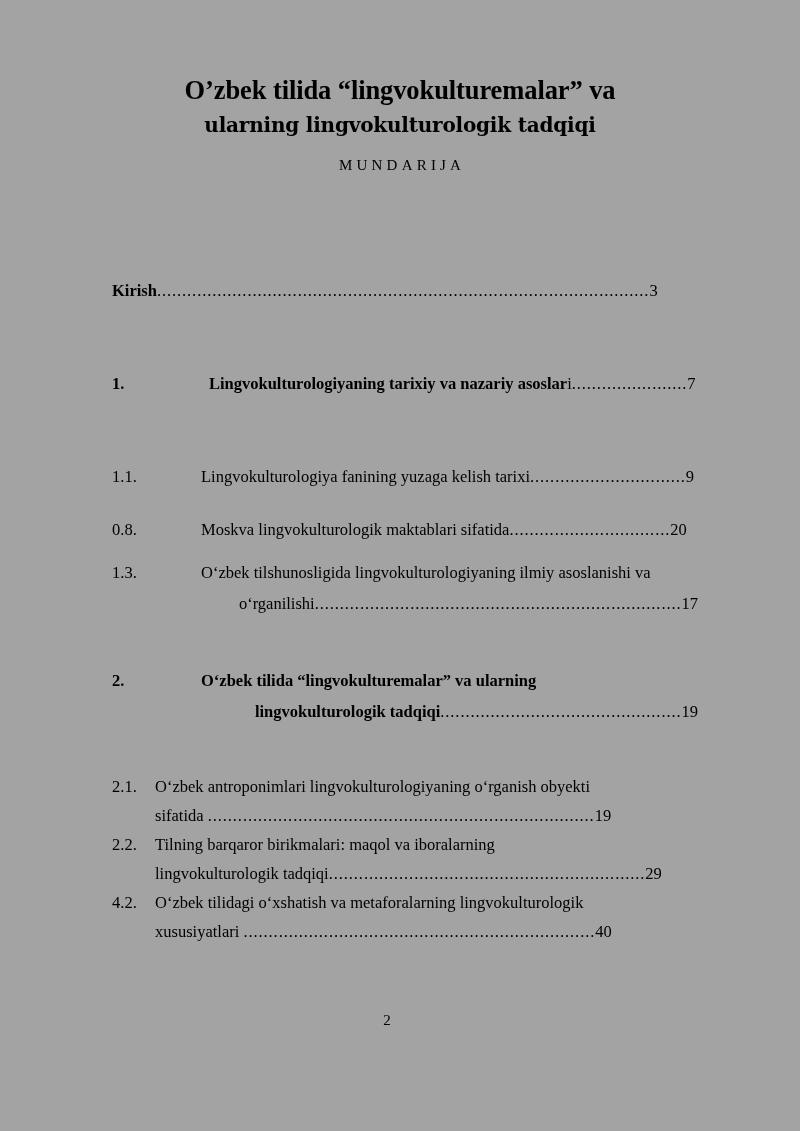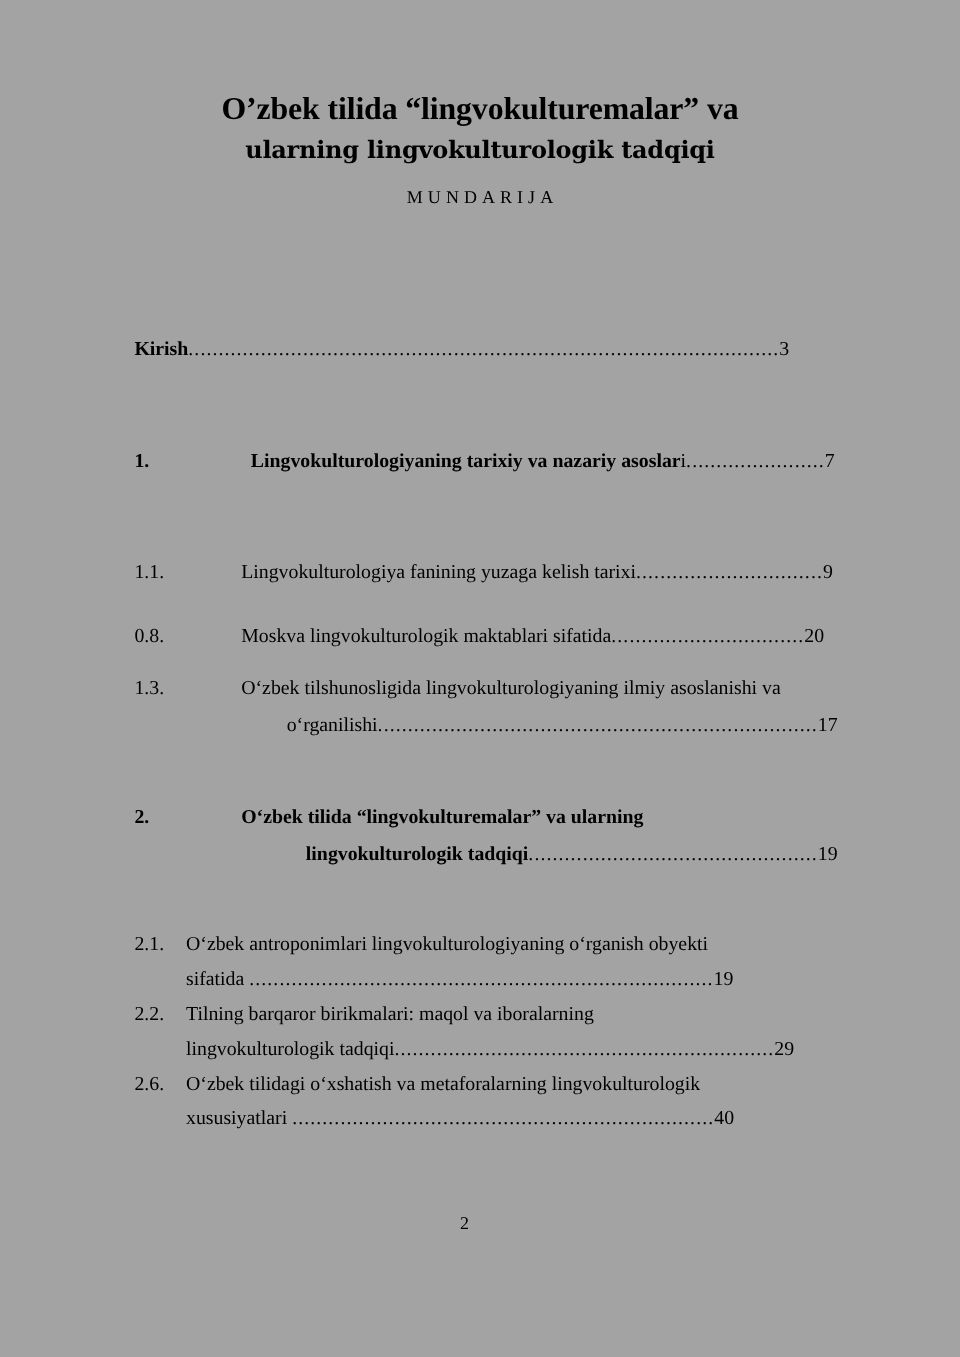--- a/index.html
+++ b/index.html
@@ -245,21 +245,21 @@
       <span class="num2">2.2.</span>
       <span class="body2">
         <div style="text-align:justify">Tilning barqaror birikmalari: maqol va iboralarning</div>
         <div class="line">
           <span>lingvokulturologik tadqiqi</span><span class="lead-dots">...............................................................</span><span>29</span>
         </div>
       </span>
     </div>
 
     <div class="entry2">
-      <span class="num2">2.6.</span>
+      <span class="num2">4.2.</span>
       <span class="body2">
         <div style="text-align:justify">O‘zbek tilidagi o‘xshatish va metaforalarning lingvokulturologik</div>
         <div class="line">
           <span>xususiyatlari </span><span class="lead-dots">......................................................................</span><span>40</span>
         </div>
       </span>
     </div>
 
   </div>
 

